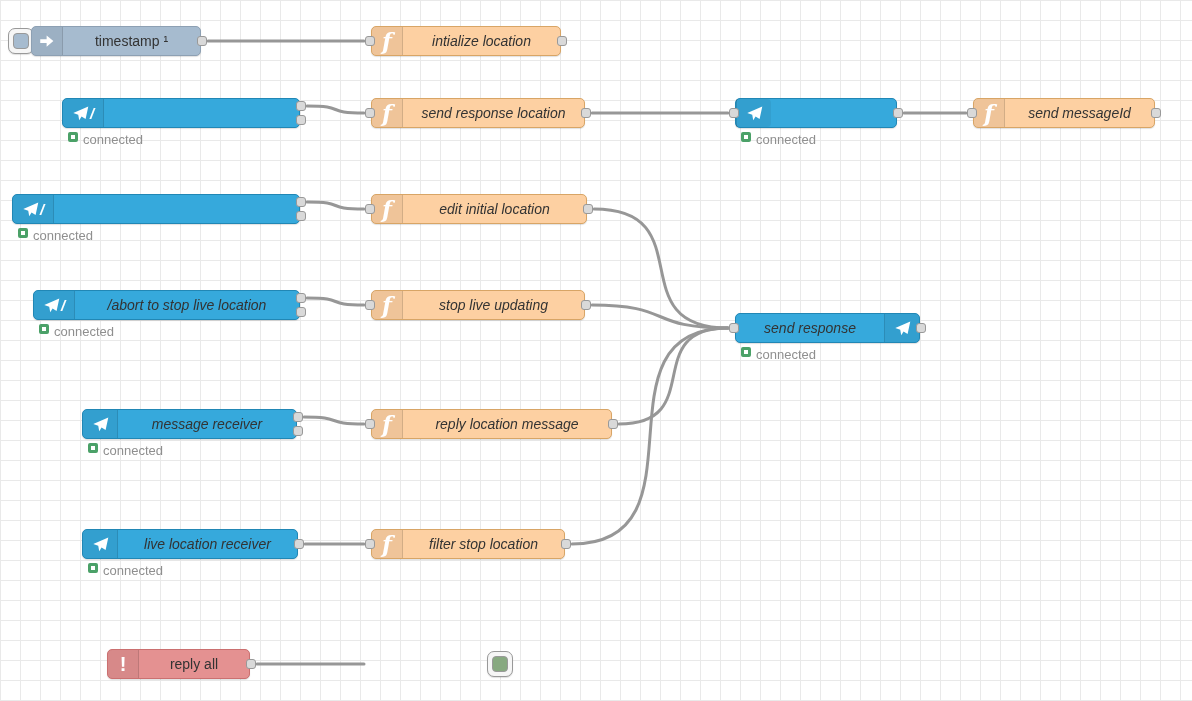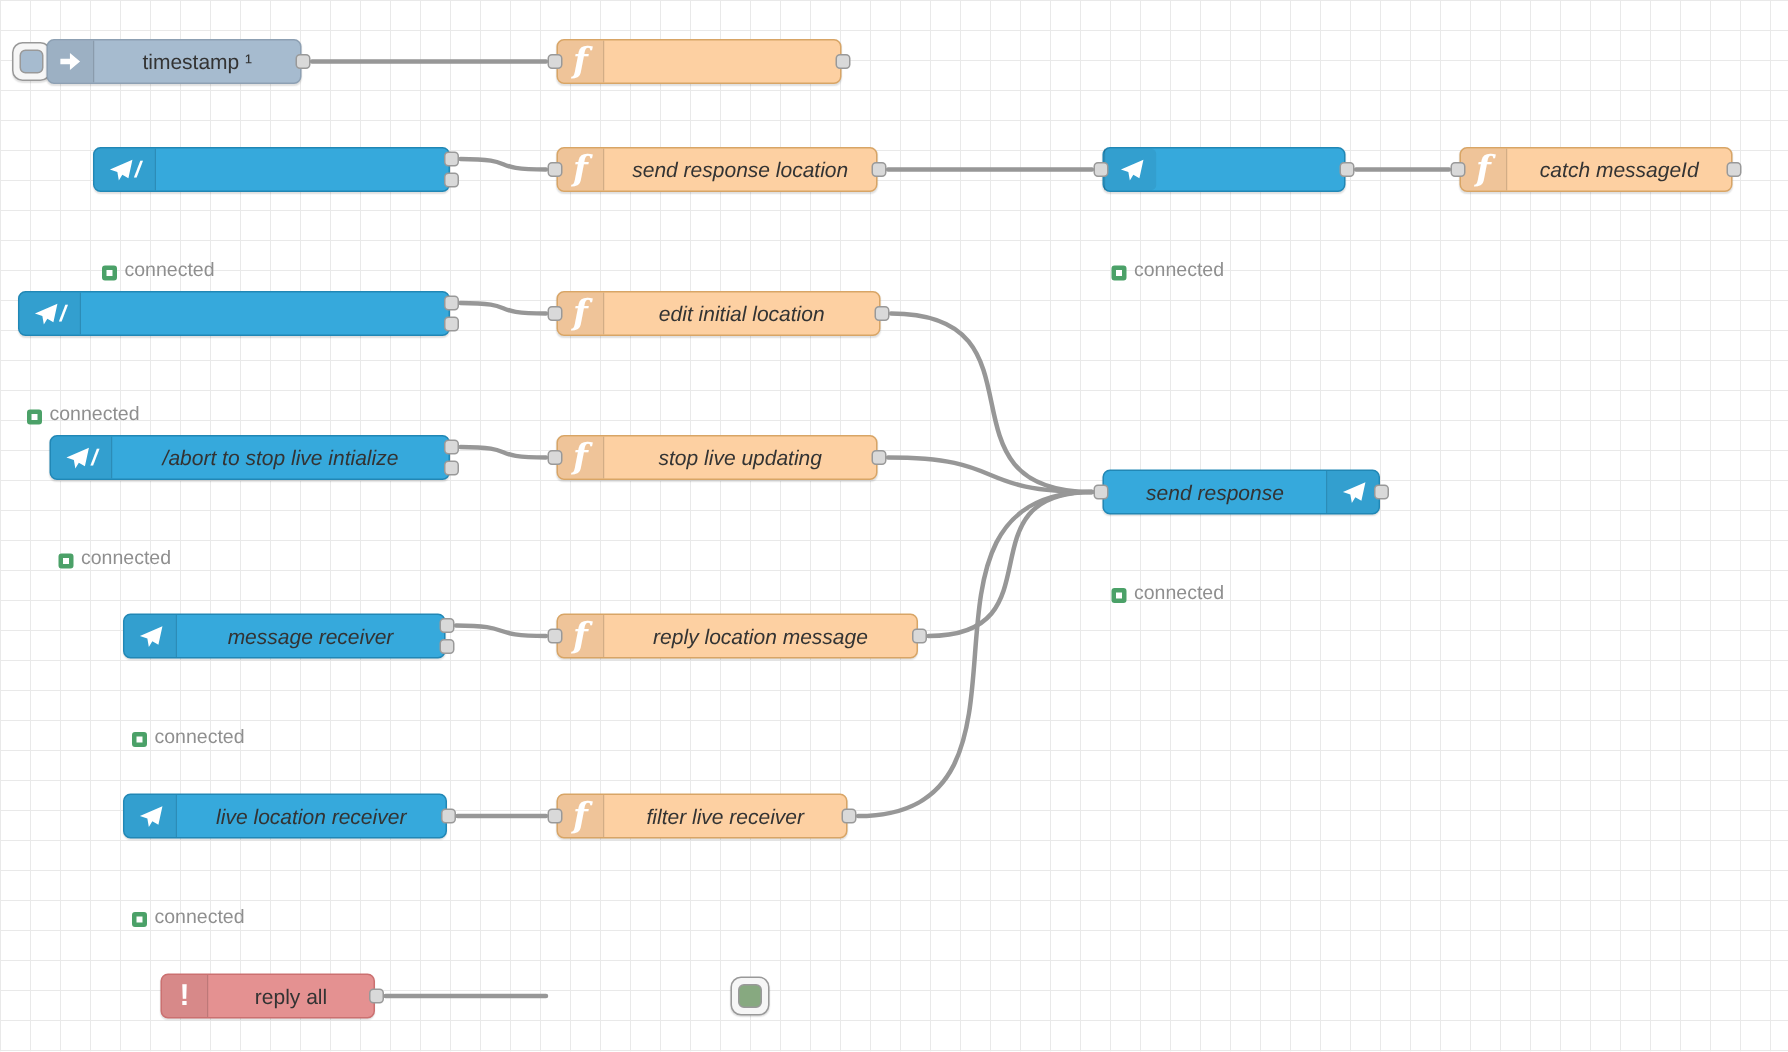--- a/index.html
+++ b/index.html
@@ -32,21 +32,21 @@
   .port{
     position:absolute;width:10px;height:10px;border-radius:3px;
     background:#d9d9d9;border:1px solid #999;box-sizing:border-box;z-index:3;cursor:crosshair;
   }
   .btn-outer{
     position:absolute;width:26px;height:26px;border-radius:7px;z-index:1;
     background:#f6f6f6;border:1px solid #999;box-sizing:border-box;cursor:pointer;
     box-shadow:0 1px 1px rgba(0,0,0,0.12);
   }
   .btn-inner{position:absolute;left:4px;top:4px;right:4px;bottom:4px;border-radius:4px;border:1px solid #999;box-sizing:border-box;}
-  .status{position:absolute;display:flex;align-items:flex-end;gap:5px;z-index:2;margin-top:40px;}
+  .status{position:absolute;display:flex;align-items:flex-start;gap:5px;z-index:2;}
   .status-ring{width:10px;height:10px;border-radius:2px;background:#fff;box-sizing:border-box;}
   .status-text{font-size:13px;color:#8f8f8f;}
 </style>
 </head>
 <body>
 
 <div id="canvas">
     <svg id="wires" width="1192" height="701">
       <path d="M208 41 C293.8 41 278.2 41 364 41" fill="none" stroke="#979797" stroke-width="3" stroke-linecap="round"></path>
       <path d="M307 106 C347 106 324 113 364 113" fill="none" stroke="#979797" stroke-width="3" stroke-linecap="round"></path>
@@ -71,20 +71,21 @@
           <path fill="#fff" d="M3 9.5 h8.5 V4.5 L20.5 12 L11.5 19.5 V14.5 H3 Z"></path>
         </svg>
       </div>
       <span class="node-label">timestamp ¹</span>
       <div class="port" style="right: -7px; top: 9px;"></div>
     </div>
     <div class="node" style="left: 371px; top: 26px; width: 190px; background: rgb(253, 208, 162); border-color: rgb(216, 165, 102);">
       <div class="icon-area left" style="width: 30px;">
         <span class="glyph-f">f</span>
       </div>
+      <span class="node-label" style="font-style: italic;">intialize location</span>
       <div class="port" style="left: -7px; top: 9px;"></div>
       <div class="port" style="right: -7px; top: 9px;"></div>
     </div>
     <div class="node" style="left: 62px; top: 98px; width: 238px; background: rgb(54, 169, 220); border-color: rgb(33, 135, 181);">
       <div class="icon-area left" style="width: 40px;">
         <svg width="17" height="17" viewBox="0 0 24 24" style="display:block">
           <path fill="#fff" d="M23 2 L1.8 11.2 L8.8 13.7 L10.2 21.6 L13.5 16.2 L19.2 19.6 Z"></path>
         </svg>
         <span class="glyph-slash">/</span>
       </div>
@@ -113,21 +114,21 @@
       <div class="port" style="right: -7px; top: 9px;"></div>
     </div>
     <div class="status" style="left: 741px; top: 132px;">
       <span class="status-ring" style="border: 3px solid rgb(75, 161, 104);"></span>
       <span class="status-text">connected</span>
     </div>
     <div class="node" style="left: 973px; top: 98px; width: 182px; background: rgb(253, 208, 162); border-color: rgb(216, 165, 102);">
       <div class="icon-area left" style="width: 30px;">
         <span class="glyph-f">f</span>
       </div>
-      <span class="node-label" style="font-style: italic;">catch messageId</span>
+      <span class="node-label" style="font-style: italic;">send messageId</span>
       <div class="port" style="left: -7px; top: 9px;"></div>
       <div class="port" style="right: -7px; top: 9px;"></div>
     </div>
     <div class="node" style="left: 12px; top: 194px; width: 288px; background: rgb(54, 169, 220); border-color: rgb(33, 135, 181);">
       <div class="icon-area left" style="width: 40px;">
         <svg width="17" height="17" viewBox="0 0 24 24" style="display:block">
           <path fill="#fff" d="M23 2 L1.8 11.2 L8.8 13.7 L10.2 21.6 L13.5 16.2 L19.2 19.6 Z"></path>
         </svg>
         <span class="glyph-slash">/</span>
       </div>
@@ -146,21 +147,21 @@
       <div class="port" style="left: -7px; top: 9px;"></div>
       <div class="port" style="right: -7px; top: 9px;"></div>
     </div>
     <div class="node" style="left: 33px; top: 290px; width: 267px; background: rgb(54, 169, 220); border-color: rgb(33, 135, 181);">
       <div class="icon-area left" style="width: 40px;">
         <svg width="17" height="17" viewBox="0 0 24 24" style="display:block">
           <path fill="#fff" d="M23 2 L1.8 11.2 L8.8 13.7 L10.2 21.6 L13.5 16.2 L19.2 19.6 Z"></path>
         </svg>
         <span class="glyph-slash">/</span>
       </div>
-      <span class="node-label" style="font-style: italic;">/abort to stop live intialize</span>
+      <span class="node-label" style="font-style: italic;">/abort to stop live location</span>
       <div class="port" style="right: -7px; top: 2px;"></div>
       <div class="port" style="right: -7px; top: 16px;"></div>
     </div>
     <div class="status" style="left: 39px; top: 324px;">
       <span class="status-ring" style="border: 3px solid rgb(75, 161, 104);"></span>
       <span class="status-text">connected</span>
     </div>
     <div class="node" style="left: 371px; top: 290px; width: 214px; background: rgb(253, 208, 162); border-color: rgb(216, 165, 102);">
       <div class="icon-area left" style="width: 30px;">
         <span class="glyph-f">f</span>
@@ -215,21 +216,21 @@
       <div class="port" style="right: -7px; top: 9px;"></div>
     </div>
     <div class="status" style="left: 88px; top: 563px;">
       <span class="status-ring" style="border: 3px solid rgb(75, 161, 104);"></span>
       <span class="status-text">connected</span>
     </div>
     <div class="node" style="left: 371px; top: 529px; width: 194px; background: rgb(253, 208, 162); border-color: rgb(216, 165, 102);">
       <div class="icon-area left" style="width: 30px;">
         <span class="glyph-f">f</span>
       </div>
-      <span class="node-label" style="font-style: italic;">filter live receiver</span>
+      <span class="node-label" style="font-style: italic;">filter stop location</span>
       <div class="port" style="left: -7px; top: 9px;"></div>
       <div class="port" style="right: -7px; top: 9px;"></div>
     </div>
     <div class="node" style="left: 107px; top: 649px; width: 143px; background: rgb(228, 145, 145); border-color: rgb(203, 112, 112);">
       <div class="icon-area left" style="width: 30px;">
         <span class="glyph-bang">!</span>
       </div>
       <span class="node-label">reply all</span>
       <div class="port" style="right: -7px; top: 9px;"></div>
     </div>

